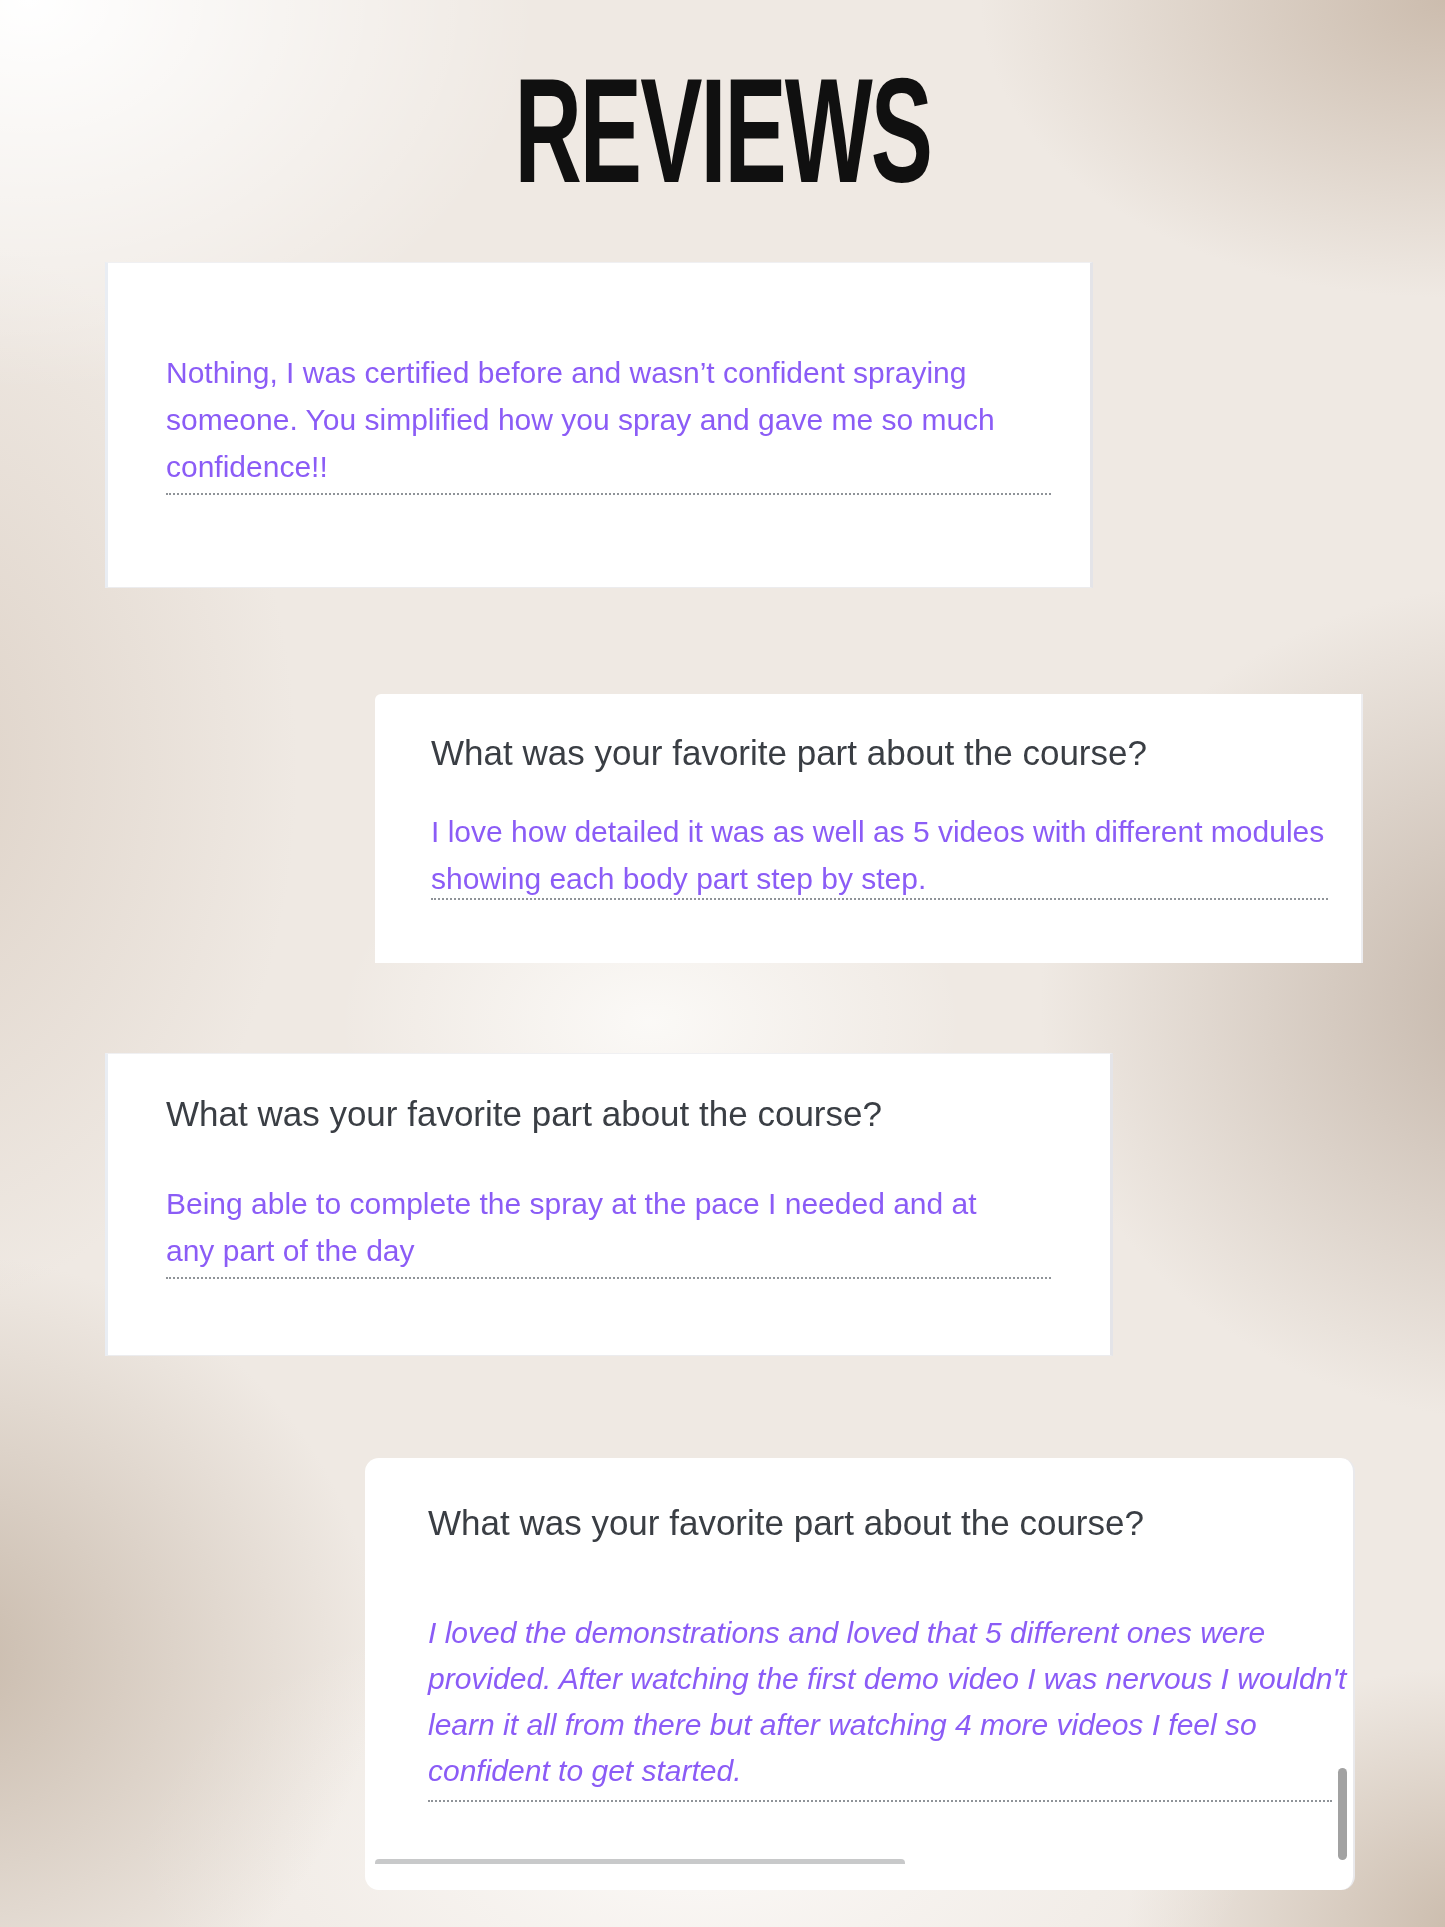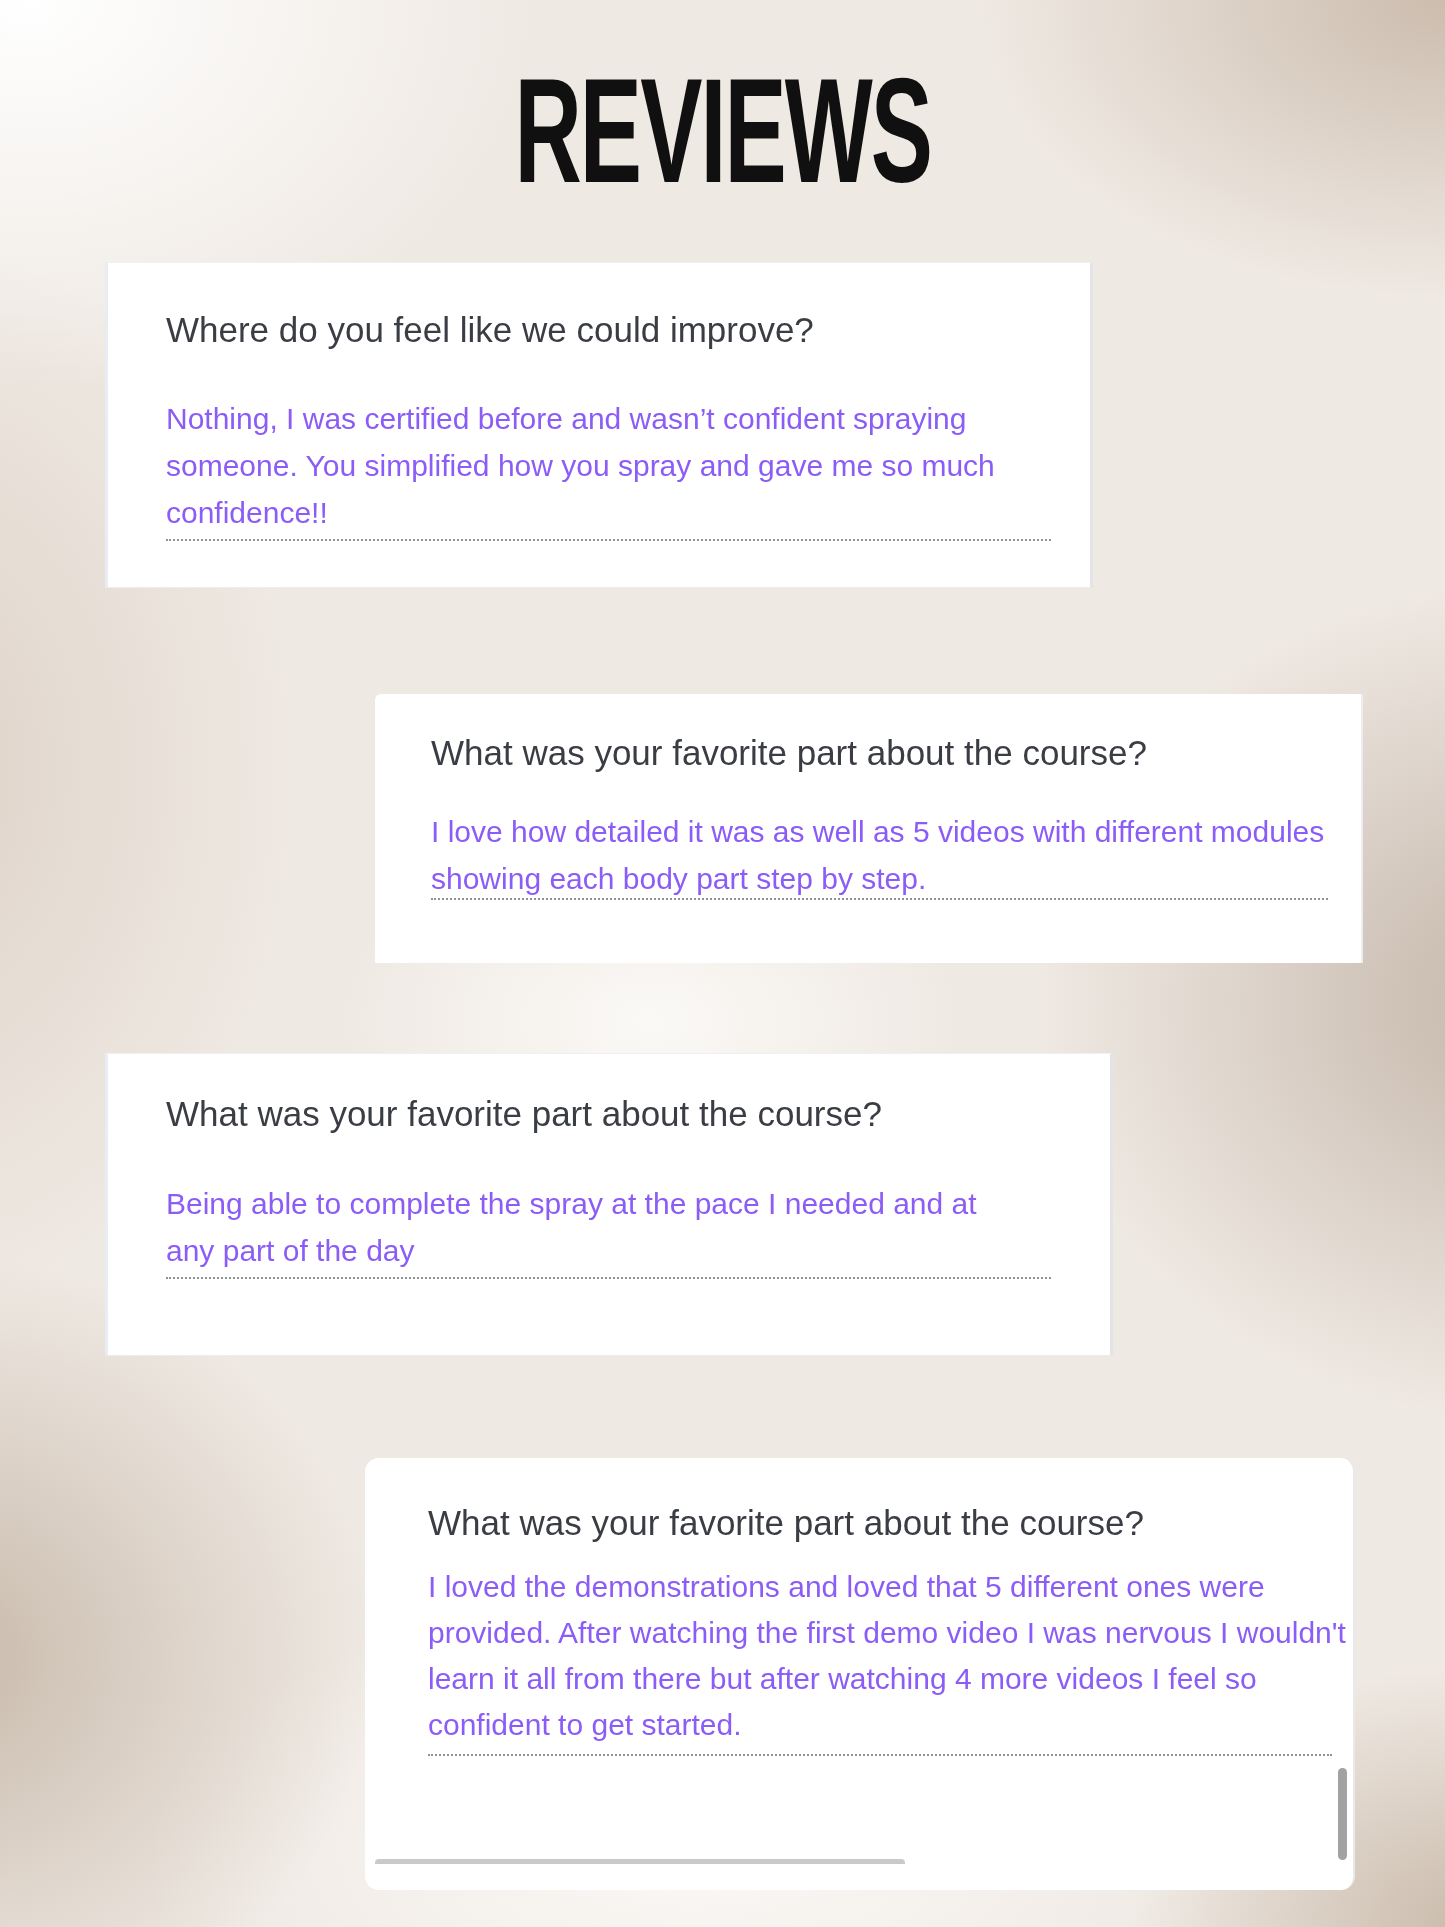--- a/index.html
+++ b/index.html
@@ -90,21 +90,21 @@
   .c3 .a { margin-top:43px; max-width:845px; }
   .c3 .dotted { margin-top:3px; width:885px; }
 
   
   .c4 {
     left:365px; top:1458px; width:990px; height:432px;
     padding:42px 0 0 63px;
     border-right:2px solid #e9e9ec;
     border-radius:14px;
   }
-  .c4 .a { margin-top:18px; max-width:925px; line-height:46px; }
+  .c4 .a { margin-top:64px; max-width:925px; line-height:46px;font-style:italic; }
   .c4 .dotted { margin-top:6px; width:904px; }
 
   .scrollbar-thumb {
     position:absolute;
     right:6px; bottom:30px;
     width:9px; height:92px;
     background:#a2a2a2;
     border-radius:5px;
   }
   .c4-bottom-edge {
@@ -117,21 +117,20 @@
   }
 </style>
 </head>
 <body>
 
 <div class="title-wrap">
   <span class="title-text">REVIEWS</span>
 </div>
 
 <div class="card c1">
-  <div class="q">Where do you feel like we could improve?</div>
   <div class="a">Nothing, I was certified before and wasn’t confident spraying someone. You simplified how you spray and gave me so much confidence!!</div>
   <div class="dotted"></div>
 </div>
 
 <div class="card c2">
   <div class="q">What was your favorite part about the course?</div>
   <div class="a">I love how detailed it was as well as 5 videos with different modules showing each body part step by step.</div>
   <div class="dotted"></div>
 </div>
 

